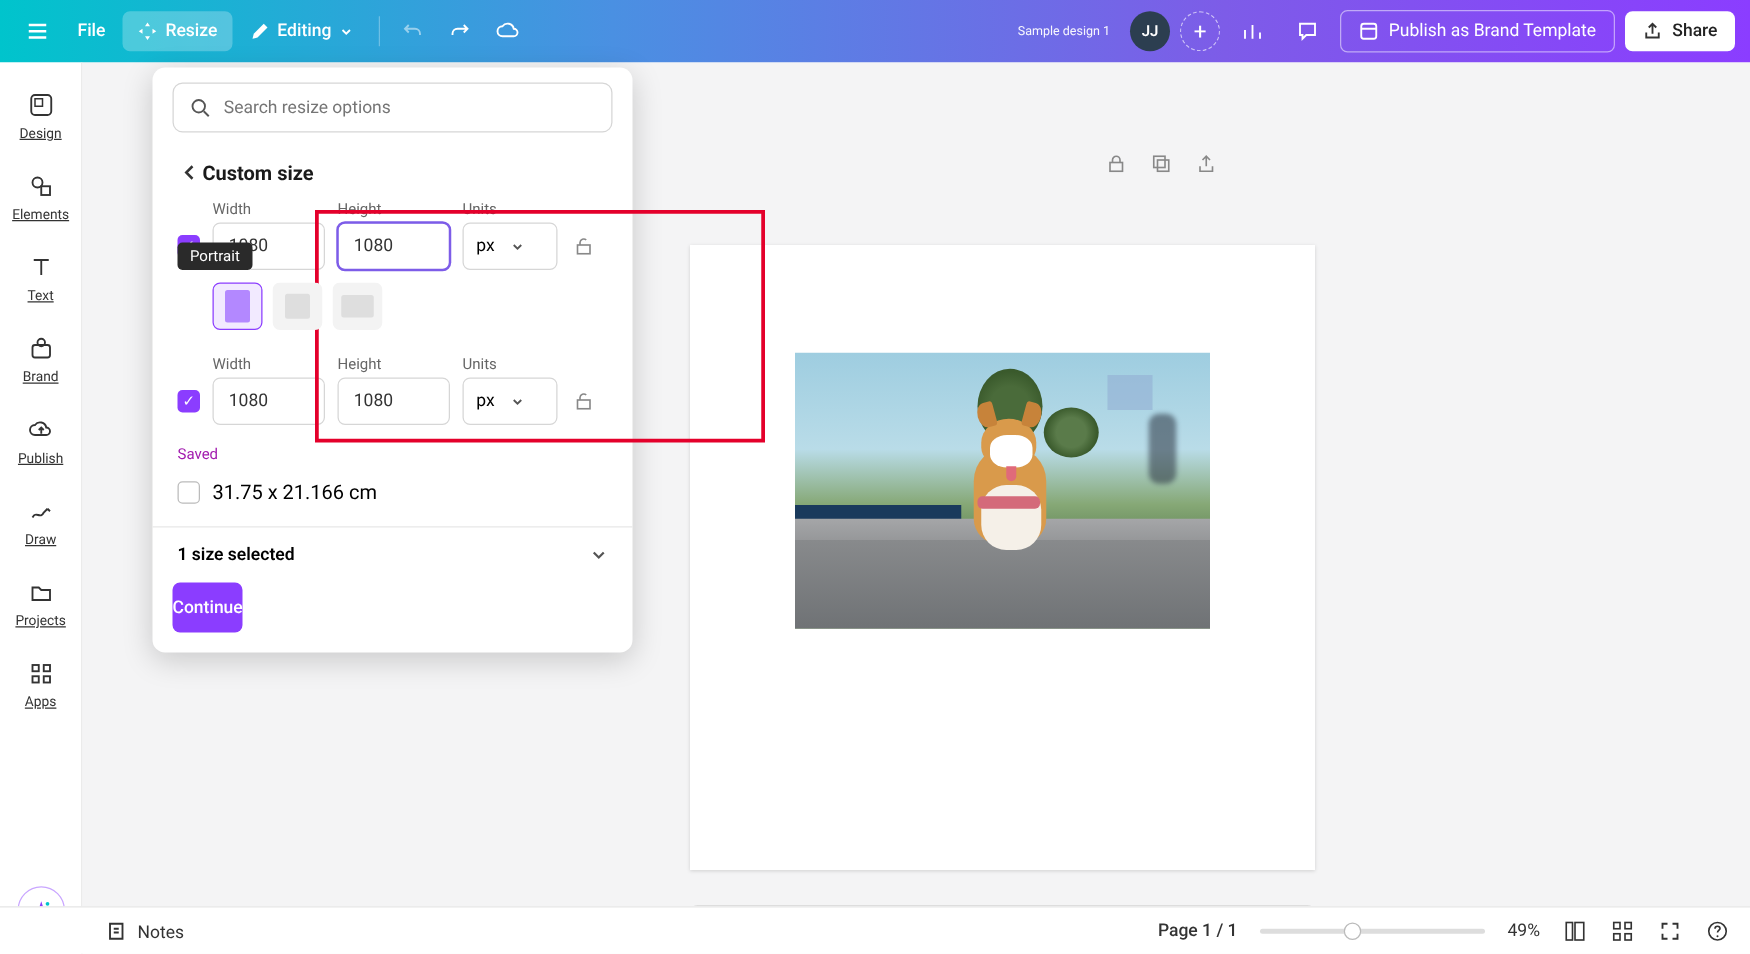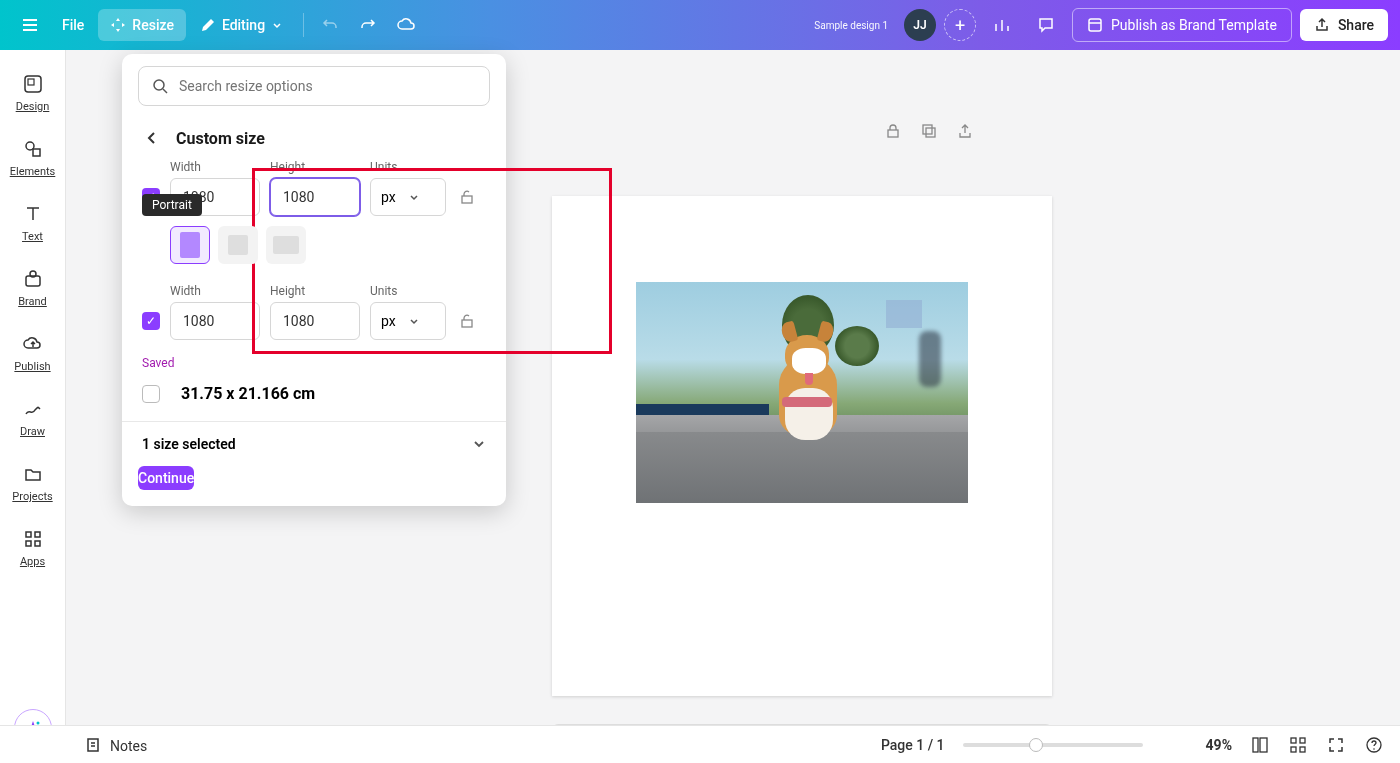--- a/index.html
+++ b/index.html
@@ -22,21 +22,21 @@
     .leftbar { position: absolute; left: 0; top: 50px; bottom: 0; width: 66px; background: #fff; border-right: 1px solid #e5e5e5; padding-top: 12px; }
     .lb-item { display: flex; flex-direction: column; align-items: center; gap: 4px; padding: 10px 0 14px; cursor: pointer; font-size: 11px; color: #333; text-decoration: underline; }
     .lb-icon { width: 24px; height: 24px; display:flex; align-items:center; justify-content:center; color:#333; }
     .magic-btn { position:absolute; bottom:16px; left:14px; width:38px; height:38px; border-radius:50%; border:1.5px solid #c9a6ff; display:flex; align-items:center; justify-content:center; background:#fff;}
     
     
     .resize-panel { position: absolute; top: 54px; left: 122px; width: 384px; background: #fff; border-radius: 10px; box-shadow: 0 6px 24px rgba(0,0,0,0.18); z-index: 100; padding: 12px 0 16px;}
     .search-box { margin: 0 16px 12px; border: 1px solid #d6d6d6; border-radius: 8px; height: 40px; display: flex; align-items: center; padding: 0 12px; gap: 10px; color:#888; }
     .search-box input { border:none; outline:none; flex:1; font-size:14px; color:#555;}
     .red-outline { position: absolute; border: 3px solid #e4002b; pointer-events: none; }
-    .custom-header { display: flex; align-items: center; gap: 14px; padding: 10px 20px 6px; }
+    .custom-header { display: flex; align-items: center; padding: 10px 20px 6px; }
     .custom-header .back { width:20px; height:20px; display:flex; align-items:center; justify-content:center; cursor:pointer;}
     .custom-header .title { font-size: 16px; font-weight: 700; color:#1a1a1a;}
     .labels-row { display:flex; padding: 6px 20px 2px 48px; font-size:12px; color:#666; gap:0; }
     .labels-row .lbl-w { width:100px; } .labels-row .lbl-h { width:100px; } .labels-row .lbl-u { width:76px; }
     .size-row { display:flex; align-items:center; padding: 2px 20px 10px; gap:10px; }
     .chk { width:18px; height:18px; border-radius:4px; background:#8b3dff; display:flex; align-items:center; justify-content:center; color:#fff; font-size:12px; cursor:pointer;}
     .chk.empty { background:#fff; border:1.5px solid #bbb;}
     .num-input { width:90px; height:38px; border:1px solid #d6d6d6; border-radius:6px; padding:0 12px; font-size:14px; color:#333; outline:none;}
     .num-input.focused { border:1.5px solid #7d5ce8; box-shadow: 0 0 0 1px #7d5ce8; }
     .units-sel { width:76px; height:38px; border:1px solid #d6d6d6; border-radius:6px; display:flex; align-items:center; padding:0 10px; font-size:14px; cursor:pointer; gap:12px;}
@@ -45,24 +45,24 @@
     .orient-btn { width:40px; height:38px; border:1.5px solid transparent; border-radius:6px; display:flex; align-items:center; justify-content:center; cursor:pointer; background:#f3f3f3;}
     .orient-btn.active { border-color:#8b3dff; background:#f2eaff;}
     .orient-shape { background:#c9a6ff; }
     .orient-btn.active .orient-shape { background:#b388ff;}
     .orient-btn .orient-shape.portrait { width:20px; height:26px; border-radius:2px;} 
     .orient-btn .orient-shape.square { width:20px; height:20px; border-radius:2px; background:#dedede;} 
     .orient-btn .orient-shape.landscape { width:26px; height:18px; border-radius:2px; background:#dedede;} 
     .tooltip { position:absolute; background:#2a2a2a; color:#fff; font-size:12px; padding:4px 10px; border-radius:4px; top:-32px; left:20px;}
     .tooltip:after { content:""; position:absolute; bottom:-5px; left:50%; transform:translateX(-50%); border:5px solid transparent; border-top-color:#2a2a2a;}
     .saved-lbl { font-size:12px; color:#a21caf; padding: 6px 20px;}
-    .saved-row { display:flex; align-items:center; gap:21px; padding: 8px 20px 18px; font-weight: bold;}
+    .saved-row { display:flex; align-items:center; gap:10px; padding: 8px 20px 18px;}
     .divider { height:1px; background:#e8e8e8; margin: 0;}
     .selected-row { display:flex; align-items:center; justify-content:space-between; padding:14px 20px; font-size:14px; font-weight:600; cursor:pointer;}
-    .continue-btn { margin:0 16px; height:24px; background:#8b3dff; color:#fff; border:none; border-radius:6px; font-size:14px; font-weight:500; cursor:pointer; display:flex; align-items:center; justify-content:center;text-align:right;}
+    .continue-btn { margin:0 16px; height:40px; background:#8b3dff; color:#fff; border:none; border-radius:6px; font-size:14px; font-weight:500; cursor:pointer; display:flex; align-items:center; justify-content:center;text-align:right;}
     
     
     .canvas-area { position:absolute; left:66px; right:0; top:50px; bottom:38px; background:#f4f4f5; overflow:hidden;}
     .canvas-toolbar { position:absolute; top:72px; right:424px; display:flex; gap:16px; color:#777;}
     .canvas-toolbar-item { width:20px; height:20px; cursor:pointer;}
     .page-wrap { position:absolute; left:486px; top:146px; width:500px; }
     .page { width:500px; height:500px; background:#fff; box-shadow: 0 1px 3px rgba(0,0,0,0.15); display:flex; align-items:center; justify-content:center;}
     .photo { width:332px; height:221px; margin-top: -107px; position: relative; overflow: hidden; }
     .sky { position:absolute; inset:0; background: linear-gradient(#9ecde0 0%, #b9dce8 35%, #86a876 55%, #6b8e5e 65%); }
     .water { position:absolute; left:0; top:55%; width:40%; height:30%; background:#1a3a5c;}
@@ -383,21 +383,21 @@
       </svg>
     <span>Notes</span>
   </div>
   <div class="bb-right">
     <span style="font-weight:500;">Page 1 / 1</span>
     <div class="slider">
       <div class="slider-track">
           <div class="slider-thumb"></div>
         </div>
     </div>
-    <span style="font-weight:700;margin-left:45px;">49%</span>
+    <span style="font-weight:400;">49%</span>
     <div class="bb-icon">
         <svg width="18" height="18" viewBox="0 0 18 18">
           <rect x="2" y="2" width="5" height="14" stroke="#333" fill="none" stroke-width="1.3"></rect>
           <rect x="9" y="2" width="7" height="14" stroke="#333" fill="none" stroke-width="1.3"></rect>
         </svg>
       </div>
     <div class="bb-icon">
         <svg width="18" height="18" viewBox="0 0 18 18">
           <rect x="2" y="2" width="5" height="5" stroke="#333" fill="none" stroke-width="1.3"></rect>
           <rect x="11" y="2" width="5" height="5" stroke="#333" fill="none" stroke-width="1.3"></rect>

